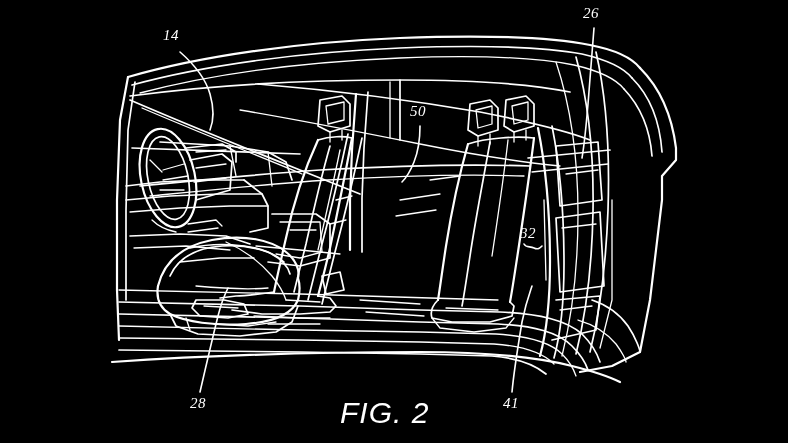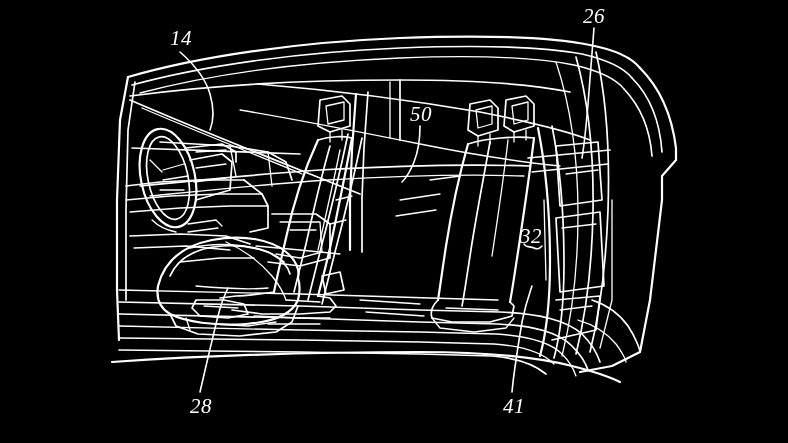--- a/index.html
+++ b/index.html
@@ -52,39 +52,39 @@
     fill: none;
     stroke: #ffffff;
     stroke-width: 1.6;
     stroke-linecap: round;
   }
   .ref-num {
     position: absolute;
     color: #ffffff;
     font-family: "Liberation Serif", serif;
     font-style: italic;
-    font-size: 21px;
+    font-size: 15px;
     font-weight: 400;
     letter-spacing: 0.5px;
     white-space: nowrap;
     line-height: 1;
   }
   #fig-caption {
     position: absolute;
     left: 340px;
     top: 398px;
     color: #ffffff;
     font-family: "Liberation Sans", sans-serif;
     font-style: italic;
     font-size: 30px;
     letter-spacing: 1px;
     white-space: nowrap;
     line-height: 1;
   }
-  #label-14 { left: 170px; top: 28px; font-family: Liberation Serif, serif; }
+  #label-14 { left: 163px; top: 28px; font-family: Liberation Serif, serif; }
   #label-26 { left: 583px; top: 6px; }
   #label-30 { left: 410px; top: 104px; }
   #label-32 { left: 520px; top: 226px; }
   #label-28 { left: 190px; top: 396px; text-align: right; }
   #label-34 { left: 503px; top: 396px; }
 </style>
 </head>
 <body>
 
 <div id="figure-root">
@@ -301,14 +301,15 @@
 
   </svg>
 
   <span class="ref-num" id="label-14">14</span>
   <span class="ref-num" id="label-26">26</span>
   <span class="ref-num" id="label-30">50</span>
   <span class="ref-num" id="label-32">32</span>
   <span class="ref-num" id="label-28">28</span>
   <span class="ref-num" id="label-34">41</span>
 
+  <div id="fig-caption">FIG. 2</div>
 
 </div>
 
 </body></html>

